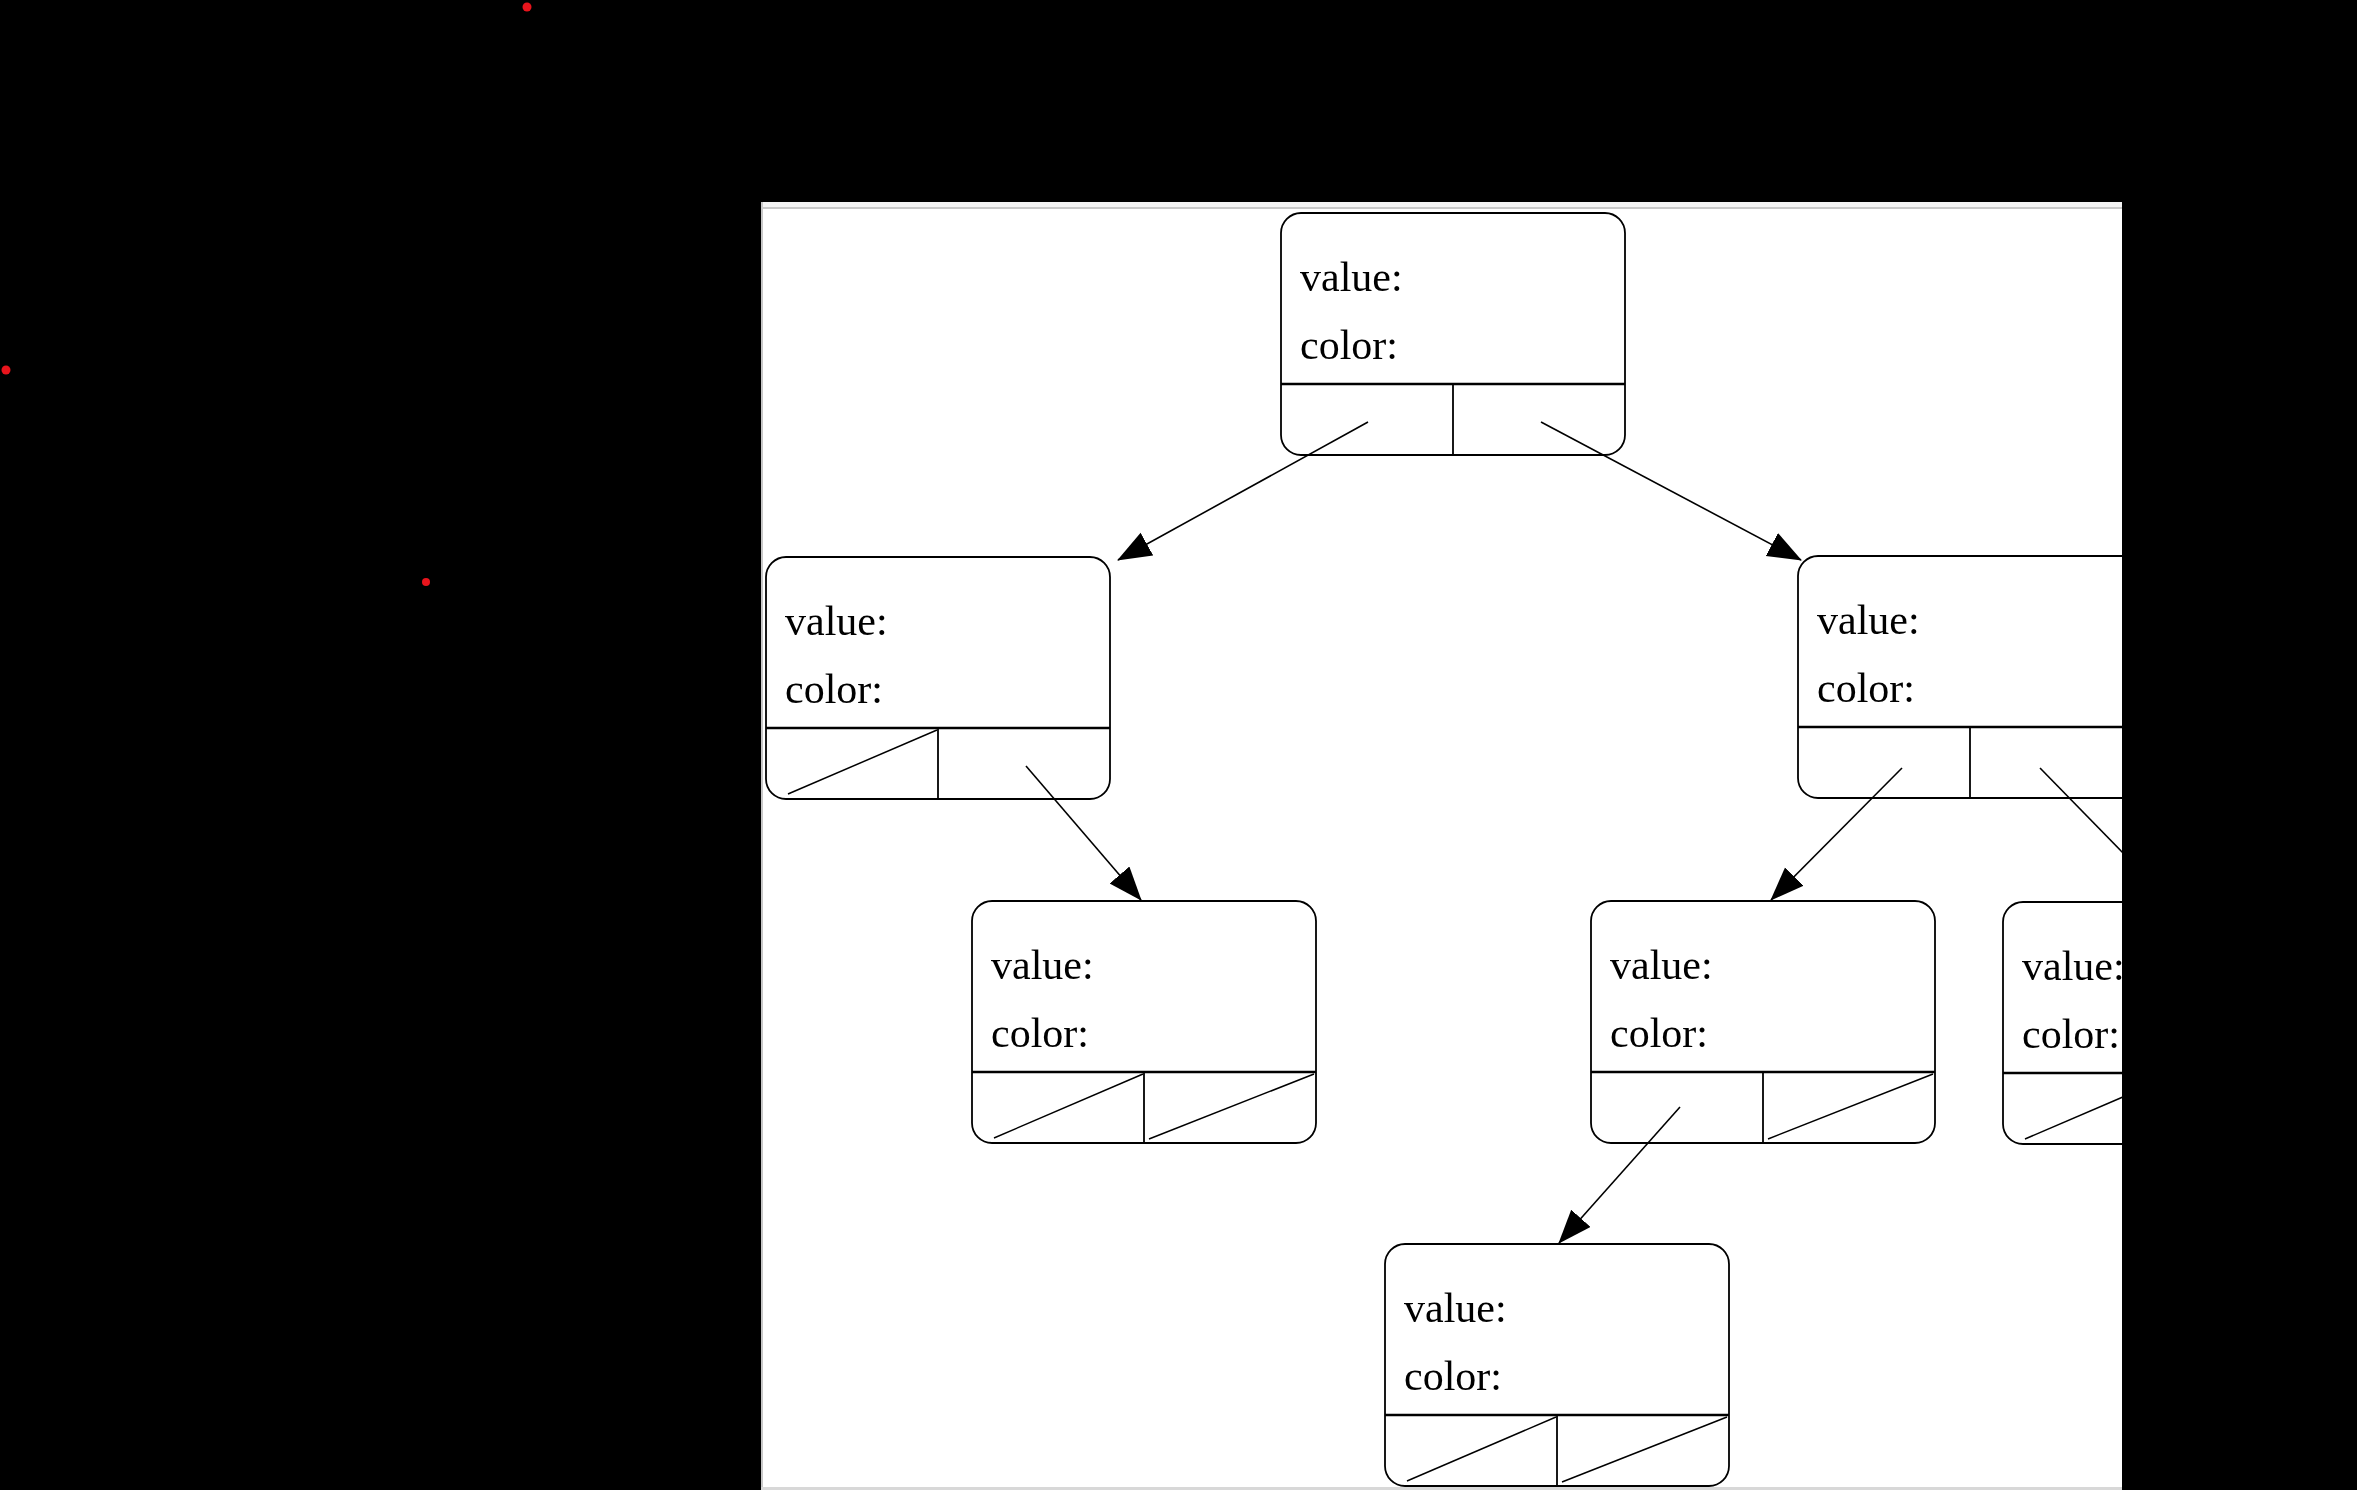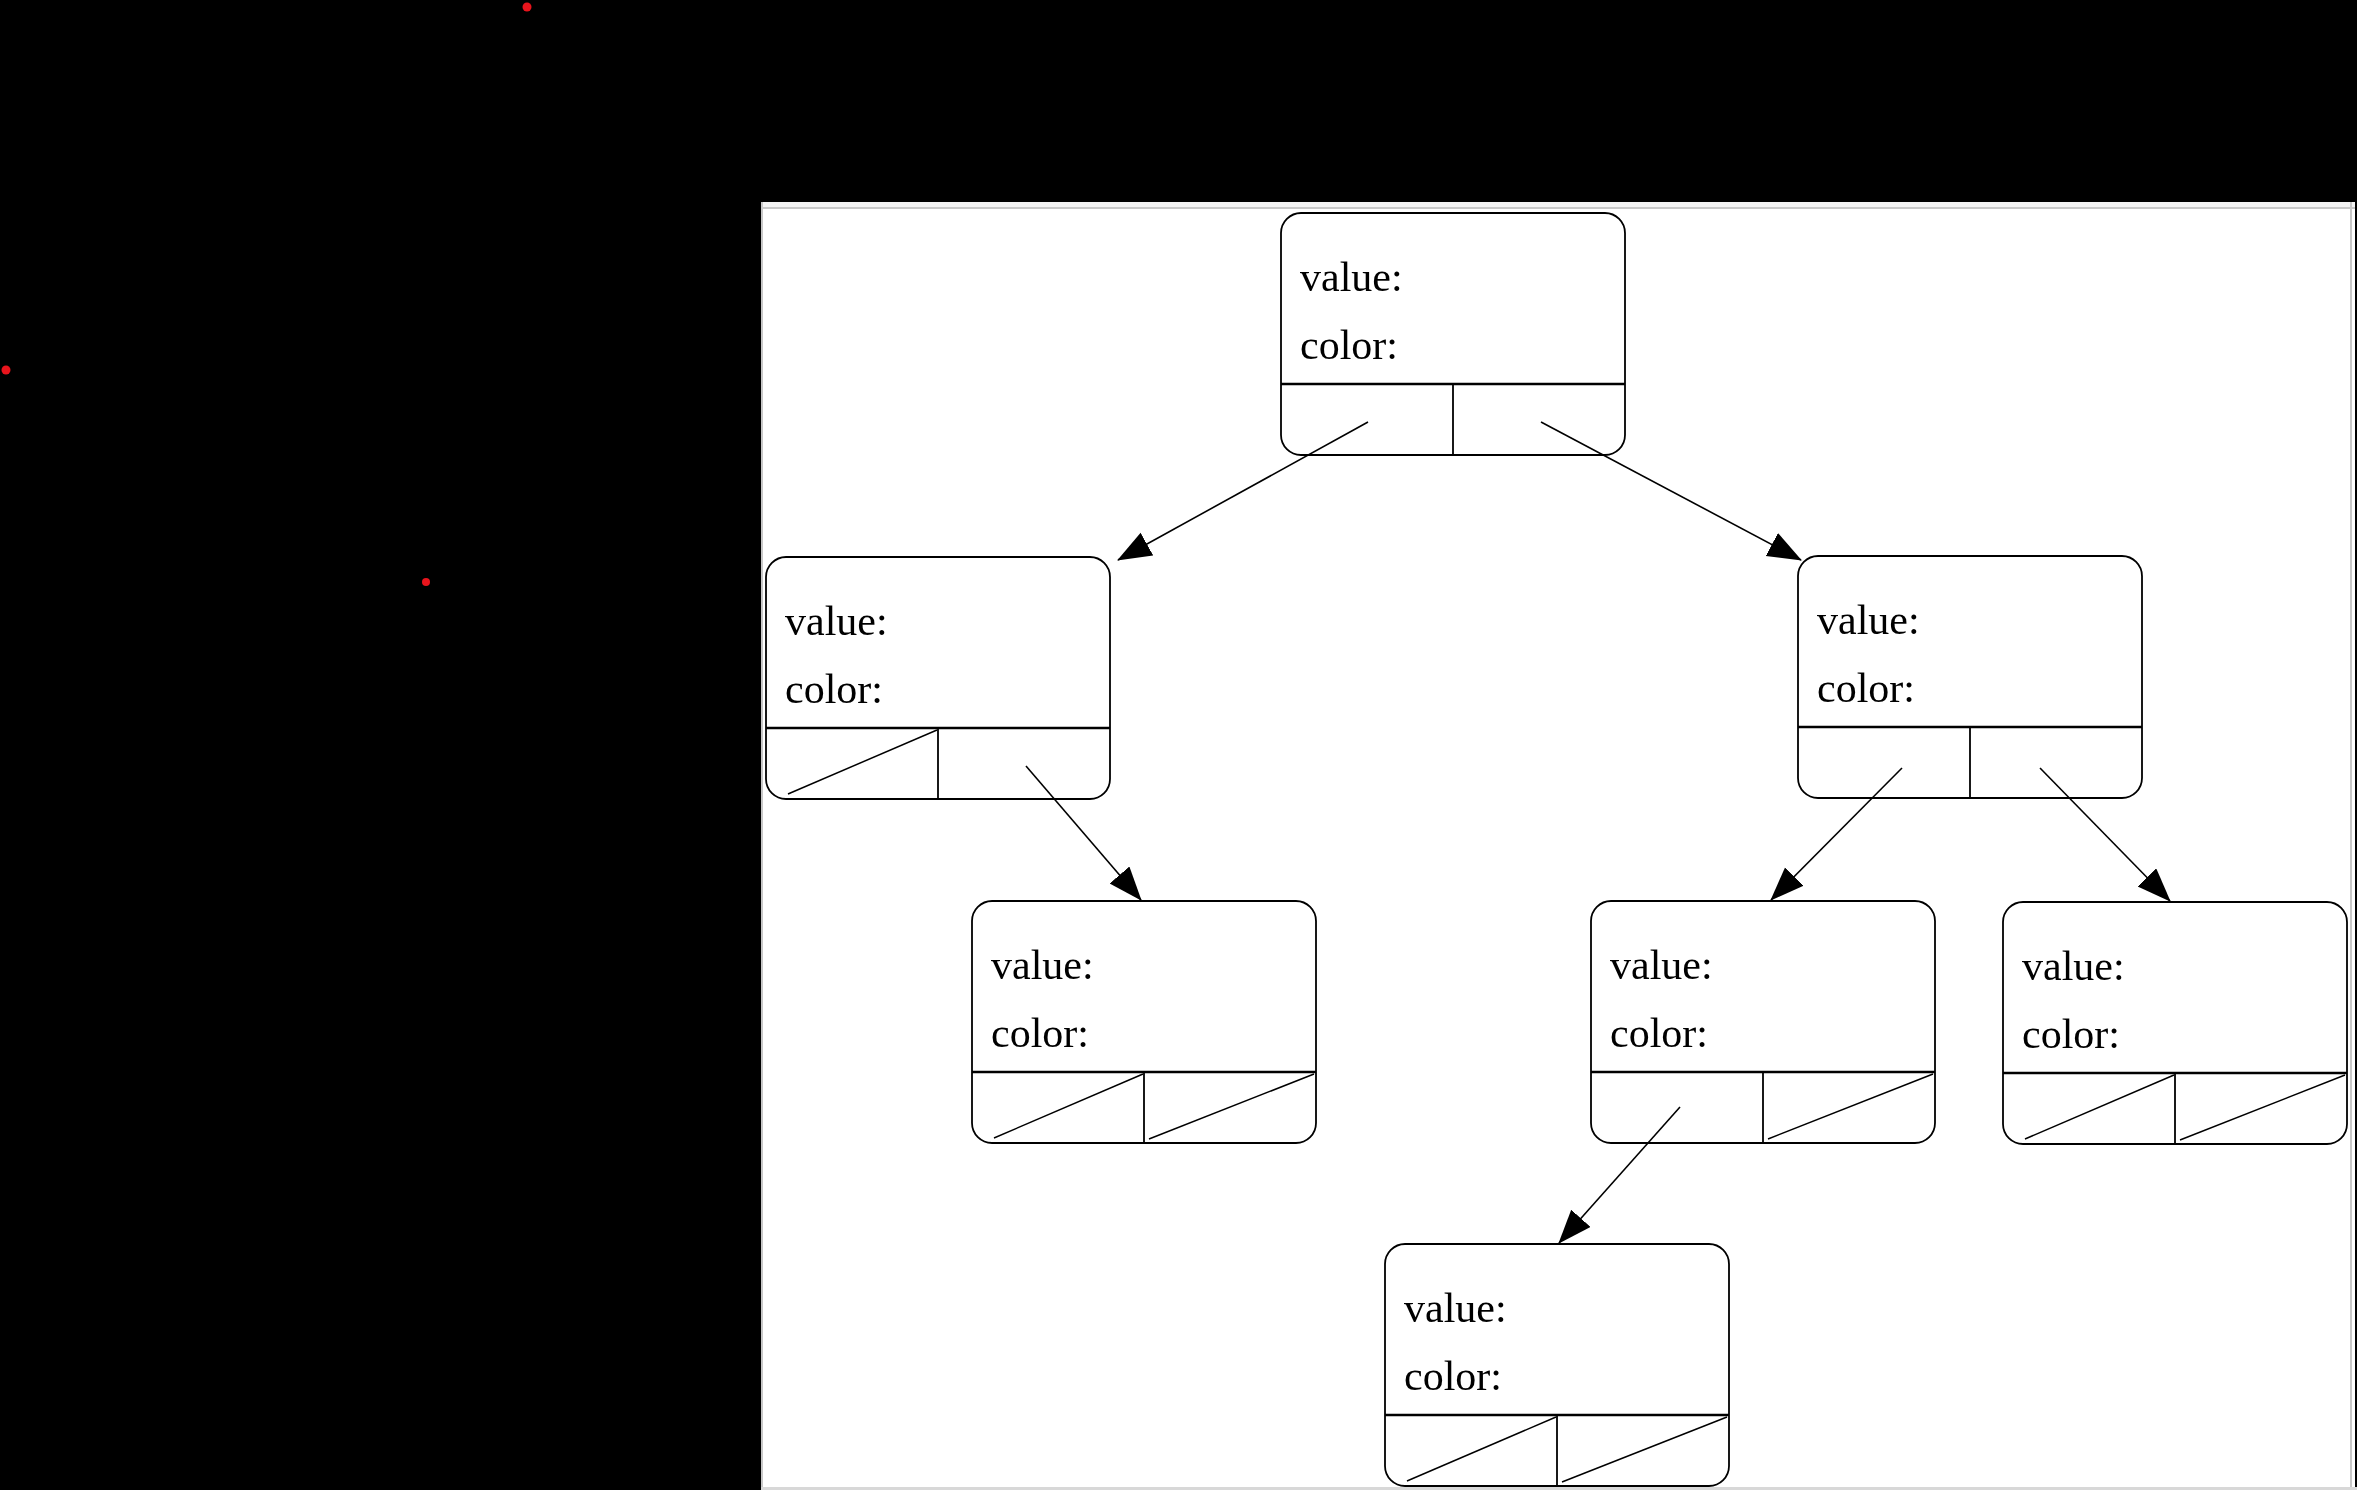--- a/index.html
+++ b/index.html
@@ -1,18 +1,18 @@
 <!DOCTYPE html>
 <html><head>
 <meta charset="utf-8">
 <style>
   html,body{margin:0;padding:0;background:#000;}
   .screen{
     position:relative;
-    width:2357px;height:1490px;
+    width:2122px;height:1490px;
     background:var(--bg,#000);
     overflow:hidden;
     font-family:"Liberation Serif", serif;
   }
   .chrome{position:absolute;}
   .win-bg{left:761px;top:202px;width:1594px;height:1288px;background:var(--win,#fff);}
   .top-strip{left:761px;top:202px;width:1594px;height:5px;background:var(--strip,#f4f4f4);}
   .top-line{left:761px;top:207px;width:1594px;height:2px;background:var(--border,#c8c8c8);}
   .left-line{left:761px;top:202px;width:2px;height:1288px;background:var(--border,#c8c8c8);}
   .right-line{left:2350px;top:202px;width:2px;height:1288px;background:var(--border,#c8c8c8);}

